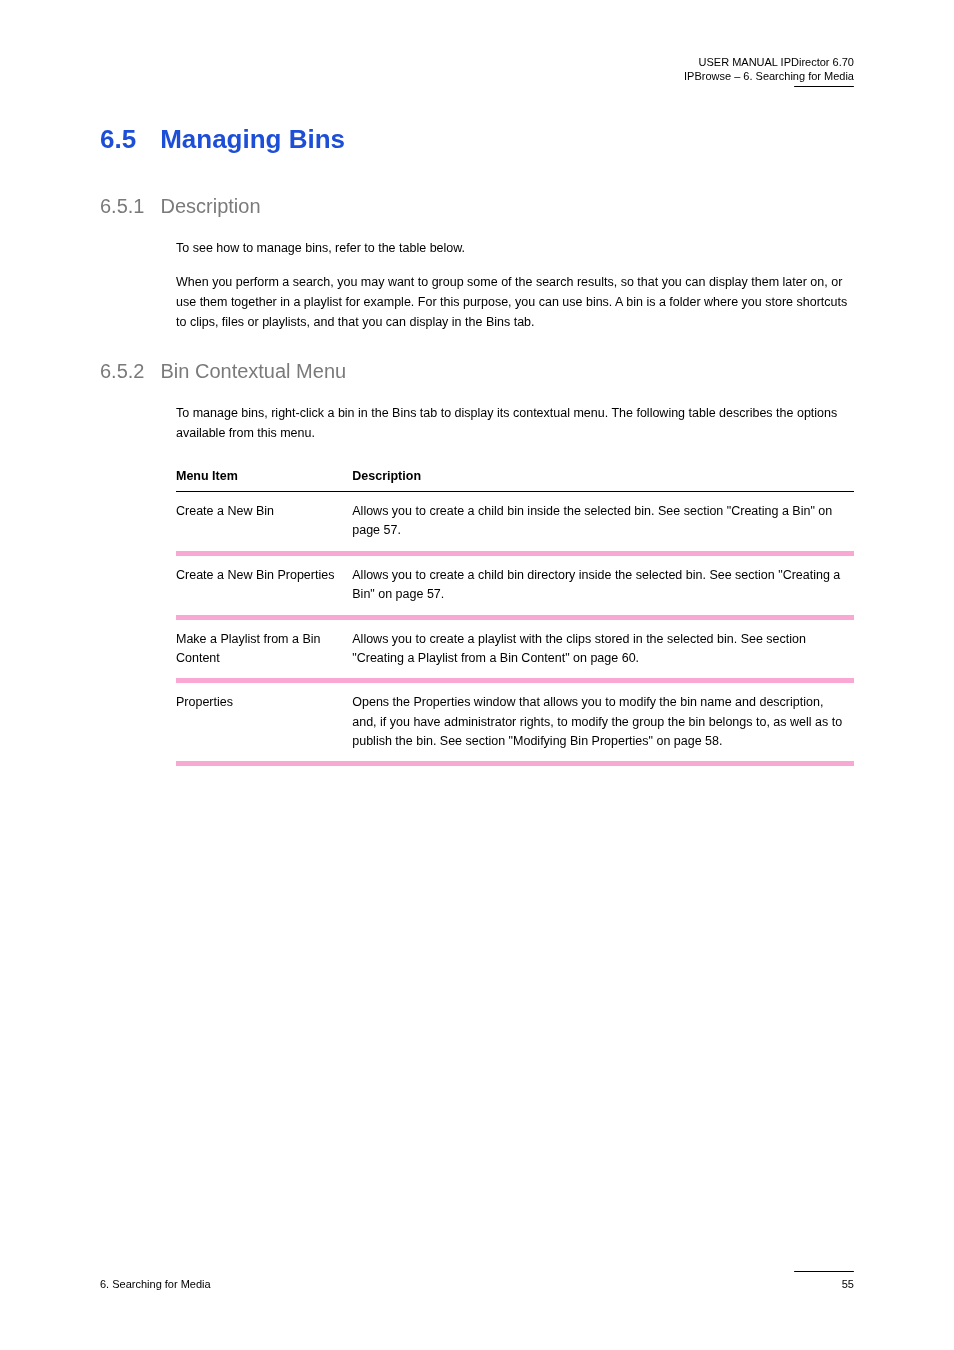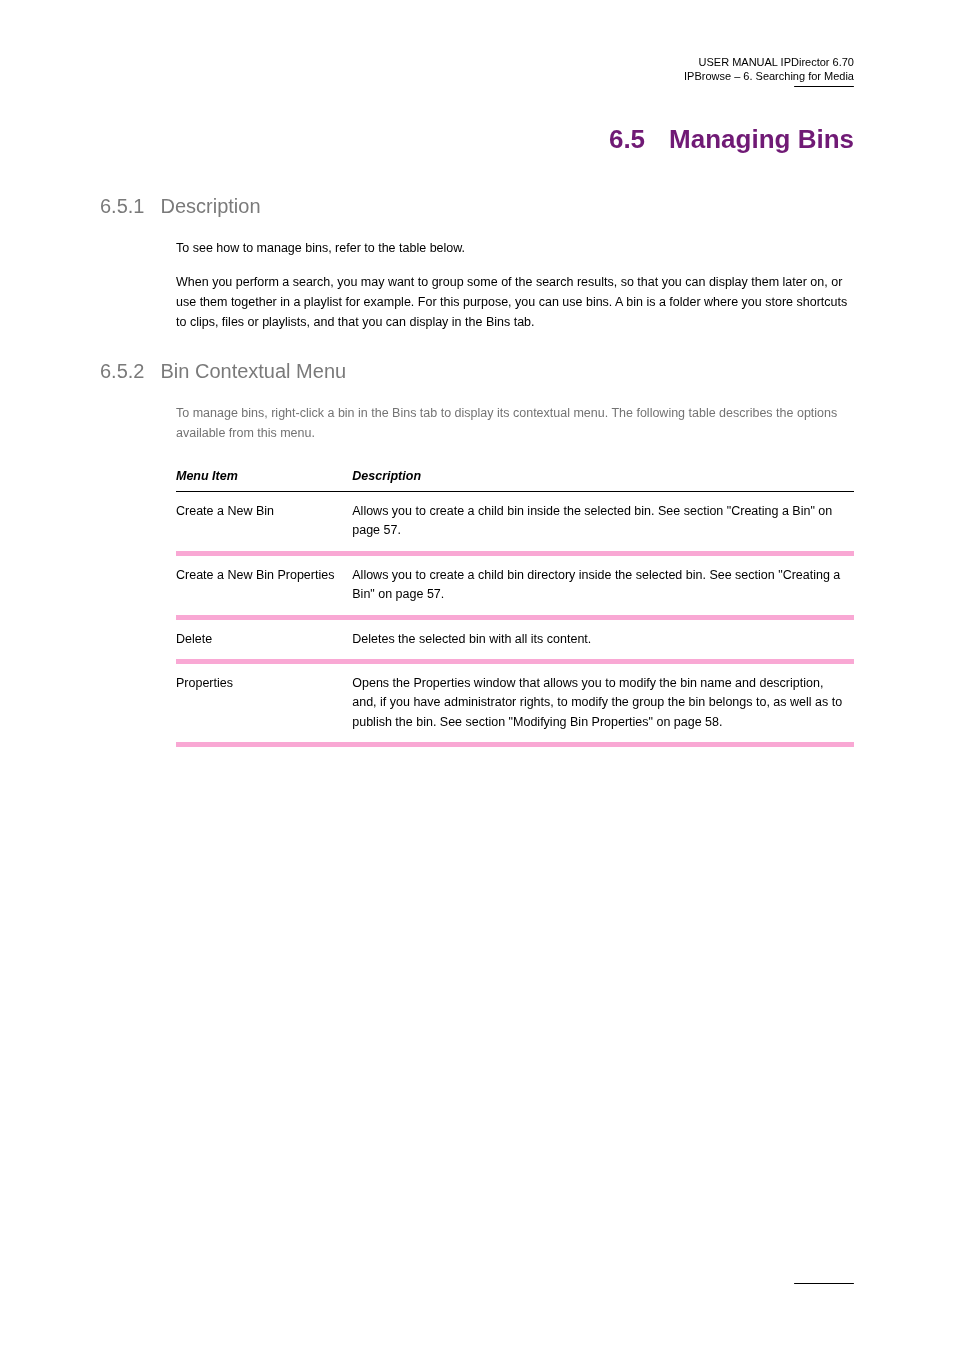--- a/index.html
+++ b/index.html
@@ -26,28 +26,27 @@
   }
   .header-right .line1 { margin-bottom: 2px; }
   .header-rule {
     position: absolute;
     top: 86px;
     right: 100px;
     width: 60px;
     border-top: 1px solid #000000;
   }
   .section-heading {
-    color: #701a75;
+    color: #1d4ed8;
     font-size: 26px;
     font-weight: bold;
     margin-top: 54px;
     margin-bottom: 40px;
     display: flex;
     gap: 24px;
-    justify-content: flex-end;
   }
   .subsection-heading {
     color: #7a7a7a;
     font-size: 20px;
     font-weight: normal;
     margin-top: 28px;
     margin-bottom: 20px;
     display: flex;
     gap: 16px;
   }
@@ -56,35 +55,34 @@
     line-height: 1.6;
     margin-bottom: 14px;
     margin-left: 76px;
     color: #000000;
   }
   .intro-text {
     font-size: 12.5px;
     line-height: 1.6;
     margin-bottom: 18px;
     margin-left: 76px;
-    color: #737373;
+    color: #000000;
   }
   table.menu-table {
     margin-left: 76px;
     width: calc(100% - 76px);
     border-collapse: collapse;
     font-size: 12.5px;
   }
   table.menu-table th {
     text-align: left;
     font-weight: bold;
     padding: 8px 10px 8px 0;
     border-bottom: 1px solid #000000;
     vertical-align: top;
-    font-style: italic;
   }
   table.menu-table td {
     padding: 10px 10px 10px 0;
     border-bottom: 5px solid #f9a8d4;
     vertical-align: top;
     line-height: 1.55;
   }
   table.menu-table td.col-item {
     width: 26%;
   }
@@ -149,27 +147,31 @@
     <tbody>
       <tr>
         <td class="col-item">Create a New Bin</td>
         <td>Allows you to create a child bin inside the selected bin. See section "Creating a Bin" on page 57.</td>
       </tr>
       <tr>
         <td class="col-item">Create a New Bin Properties</td>
         <td>Allows you to create a child bin directory inside the selected bin. See section "Creating a Bin" on page 57.</td>
       </tr>
       <tr>
-        <td class="col-item">Delete</td>
-        <td>Deletes the selected bin with all its content.</td>
+        <td class="col-item">Make a Playlist from a Bin Content</td>
+        <td>Allows you to create a playlist with the clips stored in the selected bin. See section "Creating a Playlist from a Bin Content" on page 60.</td>
       </tr>
       <tr>
         <td class="col-item">Properties</td>
         <td>Opens the Properties window that allows you to modify the bin name and description, and, if you have administrator rights, to modify the group the bin belongs to, as well as to publish the bin. See section "Modifying Bin Properties" on page 58.</td>
       </tr>
     </tbody>
   </table>
 
   <div class="footer">
     <div class="footer-rule"></div>
+    <div class="footer-line">
+      <span>6. Searching for Media</span>
+      <span>55</span>
+    </div>
   </div>
 
 </div>
 
 </body></html>

